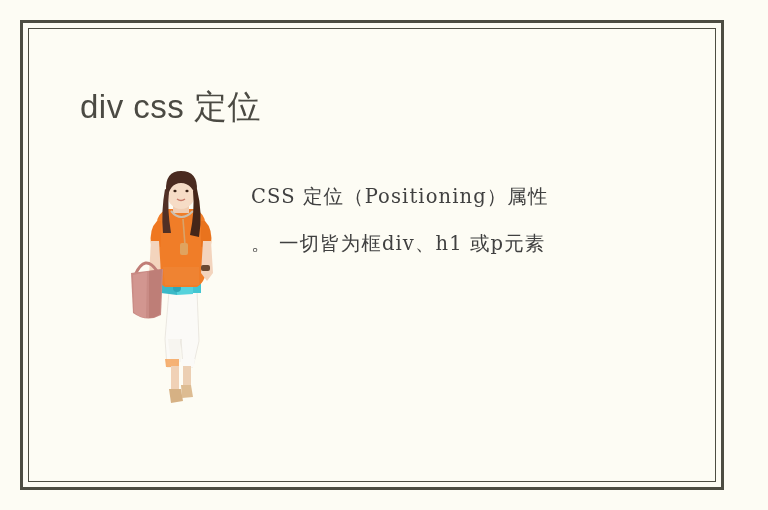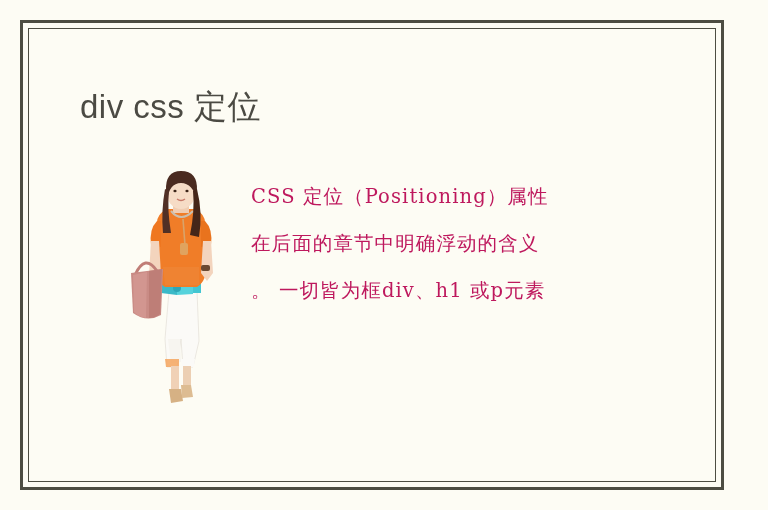--- a/index.html
+++ b/index.html
@@ -64,21 +64,21 @@
     height: 238px;
   }
   #figure-photo svg { display: block; }
 
   
   #body-copy {
     position: absolute;
     left: 200px;
     top: 20px;
     width: 420px;
-    color: #be185d;
+    color: #404040;
     font-family: "DejaVu Serif", "Liberation Serif", serif;
     font-size: 19.5px;
     line-height: 47px;
     letter-spacing: 1.1px;
   }
   #body-copy .copy-line {
     white-space: nowrap;
     display: block;
   }
 </style>
@@ -141,18 +141,17 @@
 
         <path d="M8 104 Q18 82 30 100" stroke="#c07e77" stroke-width="3" fill="none"></path>
         <path d="M4 102 L36 98 L34 144 Q20 152 6 142 Z" fill="#c98b85"></path>
         <path d="M6 104 L20 101 L19 147 Q11 146 7 141 Z" fill="#d49892" opacity="0.8"></path>
         <path d="M22 100 L35 98 L33 143 Q28 147 22 147 Z" fill="#bd7c76" opacity="0.9"></path>
       </svg>
     </div>
 
     <div id="body-copy">
       <span class="copy-line">CSS 定位（Positioning）属性</span>
-      <span class="copy-line">在后面的章节中明确浮动的含义</span>
       <span class="copy-line">。 一切皆为框div、h1 或p元素</span>
     </div>
 
   </div>
 </div>
 
 </body></html>

